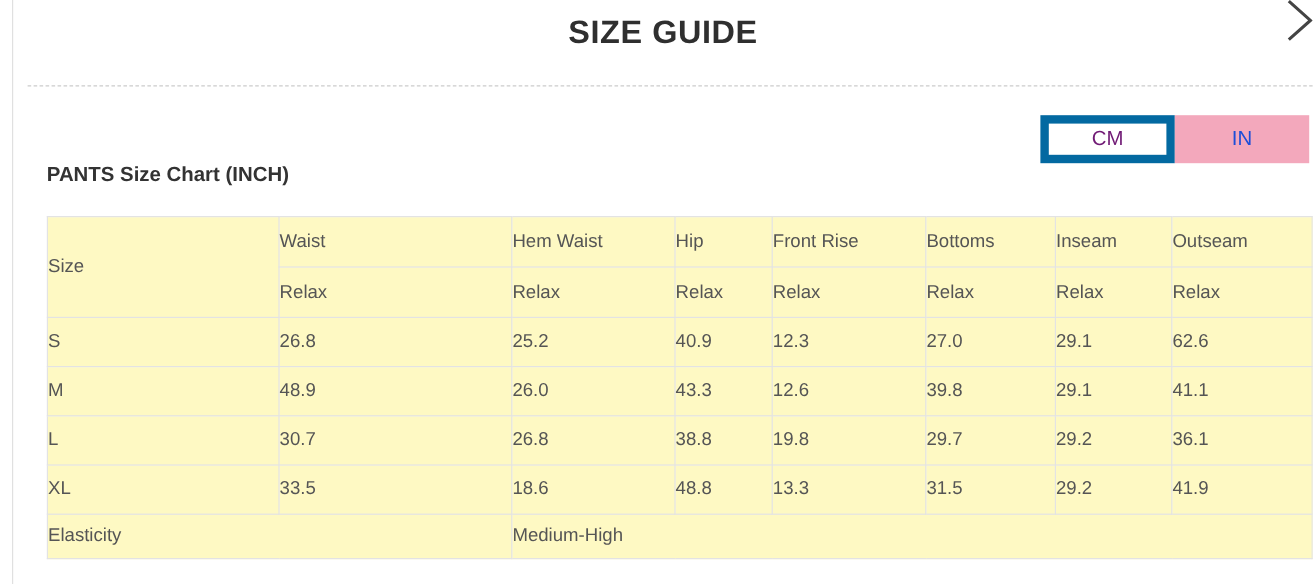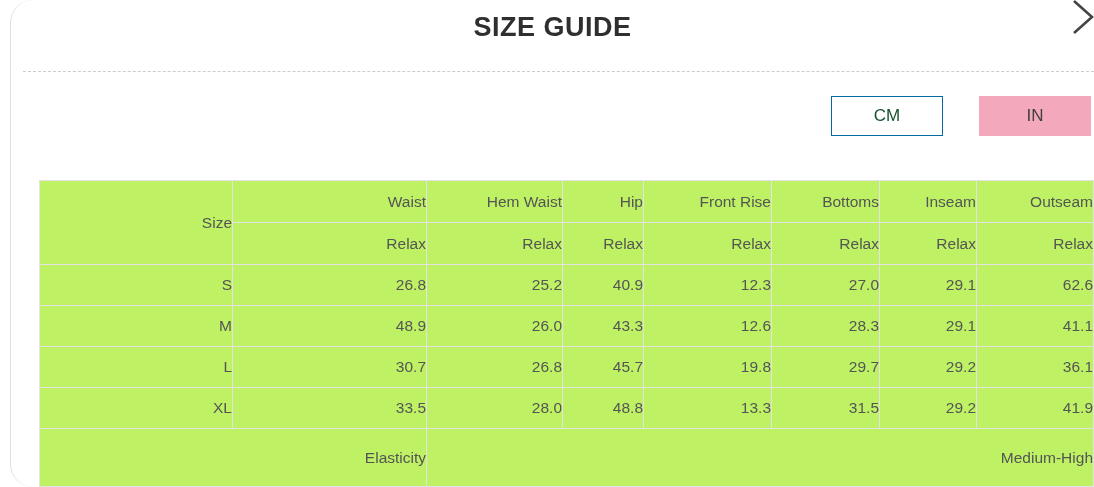--- a/index.html
+++ b/index.html
@@ -9,21 +9,20 @@
     font-family: "Liberation Sans", "DejaVu Sans", sans-serif;
     overflow: hidden;
     position: relative;
   }
   .panel {
     position: absolute;
     left: 10px; top: 0;
     width: 1084px; height: 487px;
     border-left: 1px solid #e0e0e0;
     background: #ffffff;
-    border-radius: 23px;
   }
   .panel-header {
     position: relative;
     height: 72px;
   }
   .panel-title {
     position: absolute;
     left: 0; right: 0; top: 12px;
     text-align: center;
     font-size: 27px;
@@ -51,55 +50,54 @@
   }
   .unit-btn {
     width: 112px; height: 40px;
     display: flex; align-items: center; justify-content: center;
     font-size: 17px;
     cursor: pointer;
     user-select: none;
   }
   .unit-btn.inactive {
     background: #ffffff;
-    border: 1px solid #0369a1;
-    color: #14532d;
+    border: 7px solid #0369a1;
+    color: #701a75;
   }
   .unit-btn.active {
-    color: #404040;
+    color: #1d4ed8;
     border: none;
-    margin-left: 36px;
   }
   .section-title {
     position: absolute;
     left: 28px; top: 136px;
     font-size: 17px;
     font-weight: bold;
     color: #333333;
   }
   table.size-table {
     position: absolute;
     left: 28px; top: 180px;
     border-collapse: collapse;
     table-layout: fixed;
     width: 1054px;
     font-size: 15.5px;
     color: #555555;
   }
   table.size-table th, table.size-table td {
     border: 1px solid #e3e3e3;
-    text-align: right;
+    text-align: left;
     vertical-align: middle;
     font-weight: normal;
     padding: 0;
-    background: #bef264;
+    background: #fef9c3;
   }
   tr.hdr-row th { height: 42px; }
   tr.data-row td { height: 41px; }
-  tr.footer-row td { height: 58px; }
+  tr.footer-row td { height: 37px; }
 </style>
 </head>
 <body>
 
 <div class="panel">
 
   <div class="panel-header">
     <div class="panel-title">SIZE GUIDE</div>
     <div class="close-chevron">
       <svg width="40" height="40" viewBox="0 0 40 40" fill="none">
@@ -108,20 +106,21 @@
     </div>
   </div>
 
   <div class="dashed-divider"></div>
 
   <div class="unit-toggle">
     <div class="unit-btn inactive">CM</div>
     <div class="unit-btn active" id="in-btn" style="background: rgb(243, 168, 188);">IN</div>
   </div>
 
+  <div class="section-title">PANTS Size Chart (INCH)</div>
 
   <table class="size-table">
     <colgroup>
       <col style="width:193px">
       <col style="width:194px">
       <col style="width:136px">
       <col style="width:81px">
       <col style="width:128px">
       <col style="width:108px">
       <col style="width:97px">
@@ -156,38 +155,38 @@
       <td>27.0</td>
       <td>29.1</td>
       <td>62.6</td>
     </tr>
     <tr class="data-row">
       <td>M</td>
       <td>48.9</td>
       <td>26.0</td>
       <td>43.3</td>
       <td>12.6</td>
-      <td>28.3</td>
+      <td>39.8</td>
       <td>29.1</td>
       <td>41.1</td>
     </tr>
     <tr class="data-row">
       <td>L</td>
       <td>30.7</td>
       <td>26.8</td>
-      <td>45.7</td>
+      <td>38.8</td>
       <td>19.8</td>
       <td>29.7</td>
       <td>29.2</td>
       <td>36.1</td>
     </tr>
     <tr class="data-row">
       <td>XL</td>
       <td>33.5</td>
-      <td>28.0</td>
+      <td>18.6</td>
       <td>48.8</td>
       <td>13.3</td>
       <td>31.5</td>
       <td>29.2</td>
       <td>41.9</td>
     </tr>
     <tr class="footer-row">
       <td colspan="2">Elasticity</td>
       <td colspan="6">Medium-High</td>
     </tr>

